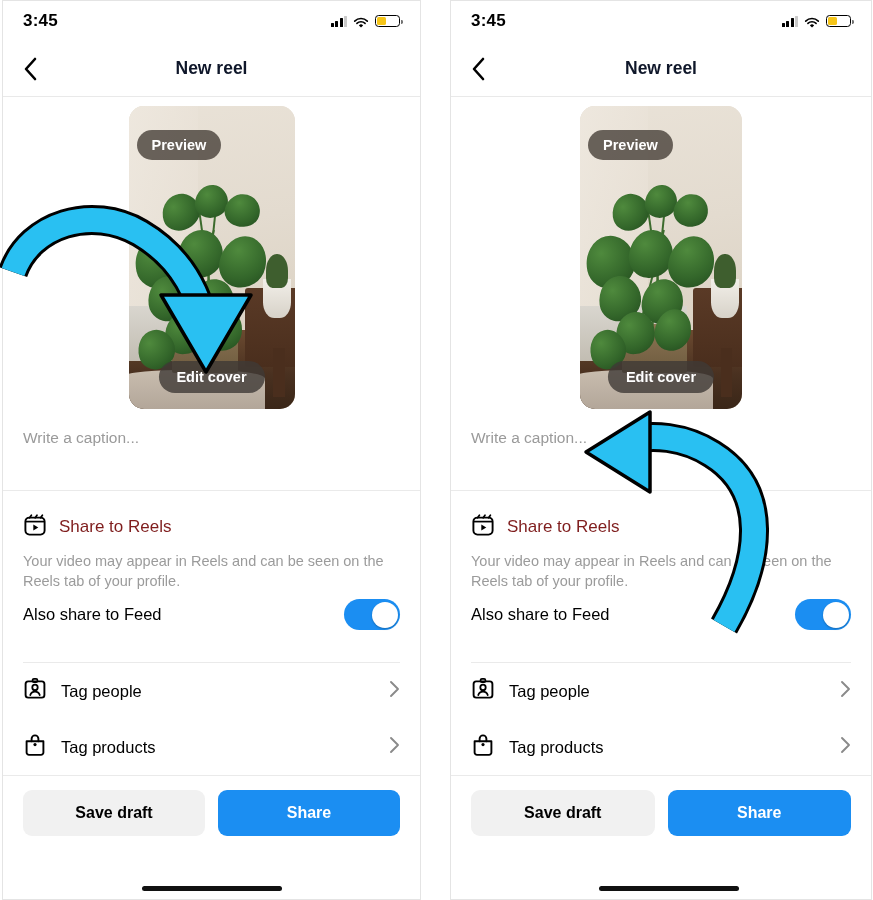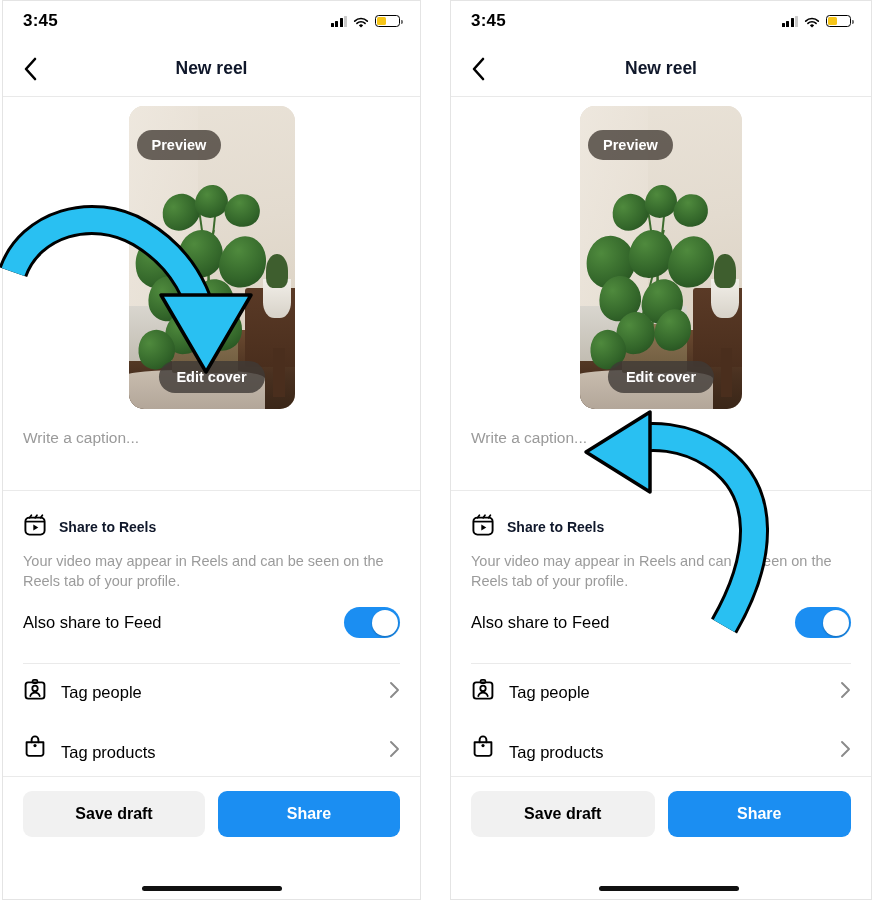--- a/index.html
+++ b/index.html
@@ -176,30 +176,30 @@
     position: relative;
     height: 74px;
     padding: 12px 20px 0 20px;
     border-bottom: 1px solid #eaeaea;
   }
   .caption-ph { font-size: 15.5px; color:#9a9a9a; }
 
   
   .reels-sec { padding: 22px 20px 0 20px; }
   .reels-head { display:flex; align-items:center; gap: 12px; }
-  .reels-title { font-size: 14px; font-weight: bold; color:#0f172a; }
+  .reels-title { font-size: 17px; font-weight: normal; color:#7f1d1d; }
   .reels-desc {
     margin-top: 10px;
     font-size: 14.5px; line-height: 20px; color:#9b9b9b;
     max-width: 392px;
   }
   .feed-row {
     display:flex; align-items:center;
-    margin-top: 16px;
-    padding-bottom: 25px;
+    margin-top: 8px;
+    padding-bottom: 32px;
     border-bottom: 1px solid #eaeaea;
   }
   .feed-label { font-size: 16.5px; color:#000; }
   .toggle {
     margin-left: auto;
     width: 56px; height: 31px;
     border-radius: 16px;
     background: #1b8ef2;
     position: relative;
     cursor:pointer;
@@ -212,21 +212,21 @@
   }
 
   
   .tag-row {
     display:flex; align-items:center;
     padding: 14px 20px;
     cursor:pointer;
   }
   .tag-label { font-size: 16.5px; color:#000; margin-left: 14px; }
   .chev { margin-left:auto; }
-  .tag-sep { border-bottom: 1px solid #eaeaea; align-items: flex-end; }
+  .tag-sep { border-bottom: 1px solid #eaeaea; }
 
   
   .btn-row {
     display:flex; gap: 13px;
     padding: 14px 20px 0 20px;
   }
   .btn {
     flex: 1;
     height: 46px;
     border-radius: 9px;

